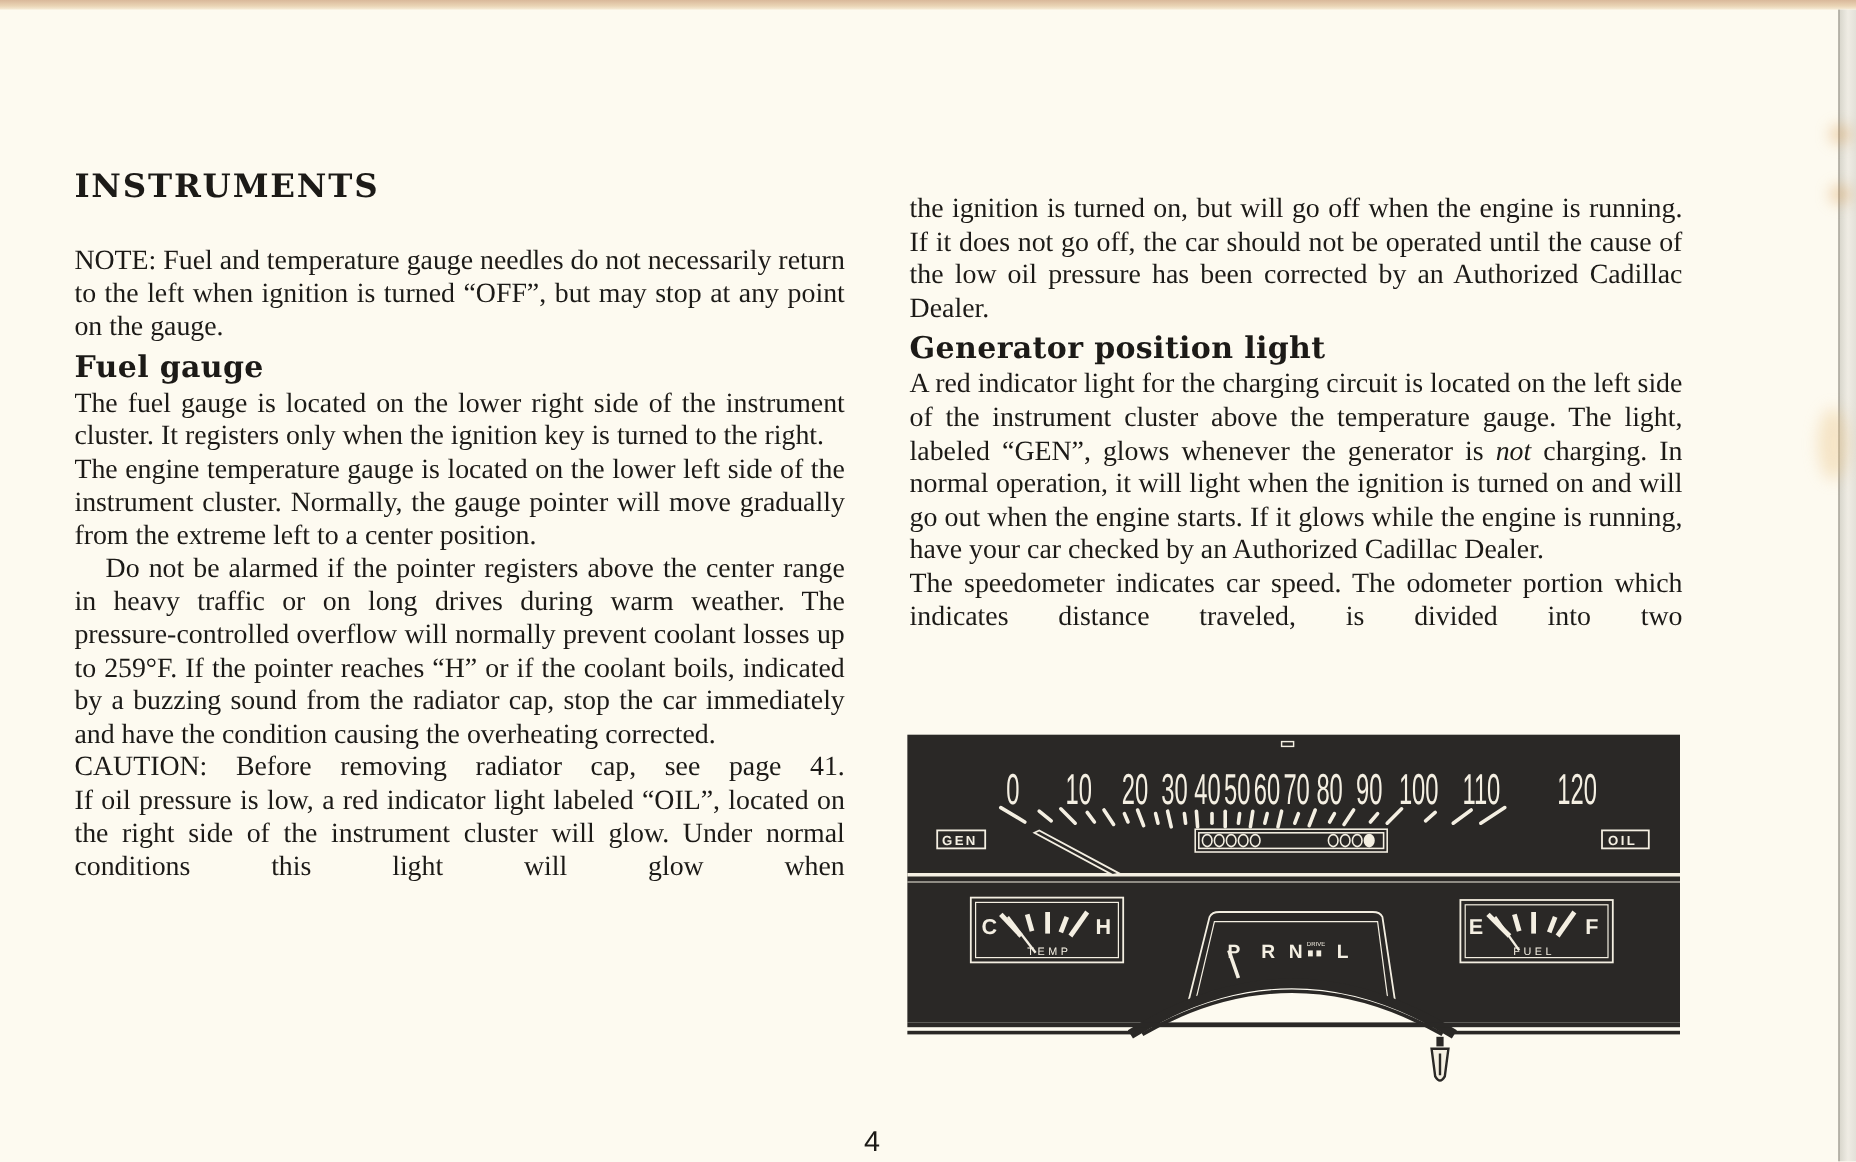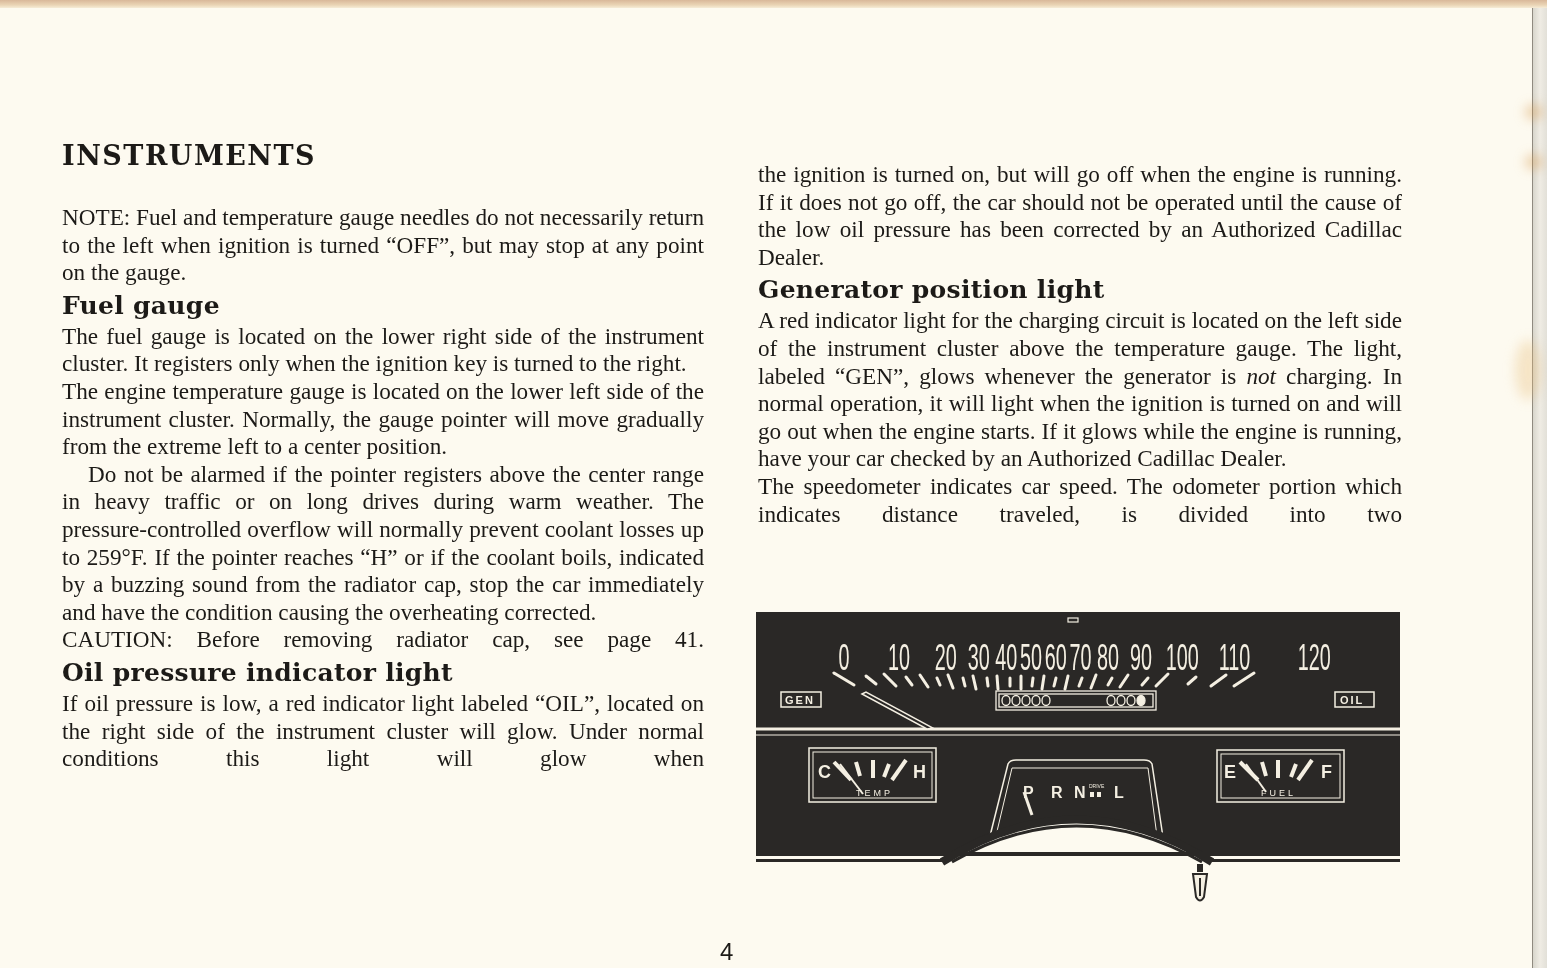--- a/index.html
+++ b/index.html
@@ -58,21 +58,20 @@
 <div class="col col-left">
   <p>NOTE: Fuel and temperature gauge needles do not necessarily return to the left when ignition is turned “OFF”, but may stop at any point on the gauge.</p>
 
   <h2 class="h2">Fuel gauge</h2>
   <p>The fuel gauge is located on the lower right side of the instrument cluster. It registers only when the ignition key is turned to the right.</p>
 
   <p>The engine temperature gauge is located on the lower left side of the instrument cluster. Normally, the gauge pointer will move gradually from the extreme left to a center position.</p>
   <p class="indent">Do not be alarmed if the pointer registers above the center range in heavy traffic or on long drives during warm weather. The pressure-controlled overflow will normally prevent coolant losses up to 259°F. If the pointer reaches “H” or if the coolant boils, indicated by a buzzing sound from the radiator cap, stop the car immediately and have the condition causing the overheating corrected.</p>
   <p class="last-justify">CAUTION: Before removing radiator cap, see page 41.</p>
 
-  <h2 class="h2">Oil pressure indicator light</h2>
   <p class="last-justify">If oil pressure is low, a red indicator light labeled “OIL”, located on the right side of the instrument cluster will glow. Under normal conditions this light will glow when</p>
 </div>
 
 <div class="col col-right">
   <p>the ignition is turned on, but will go off when the engine is running. If it does not go off, the car should not be operated until the cause of the low oil pressure has been corrected by an Authorized Cadillac Dealer.</p>
 
   <h2 class="h2">Generator position light</h2>
   <p><span>A red indicator light for the charging circuit is located on the left side of the instrument cluster above the temperature gauge. The light, labeled “GEN”, glows whenever the generator is </span><em>not</em><span> charging. In normal operation, it will light when the ignition is turned on and will go out when the engine starts. If it glows while the engine is running, have your car checked by an Authorized Cadillac Dealer.</span></p>
 
   <p class="last-justify">The speedometer indicates car speed. The odometer portion which indicates distance traveled, is divided into two</p>

